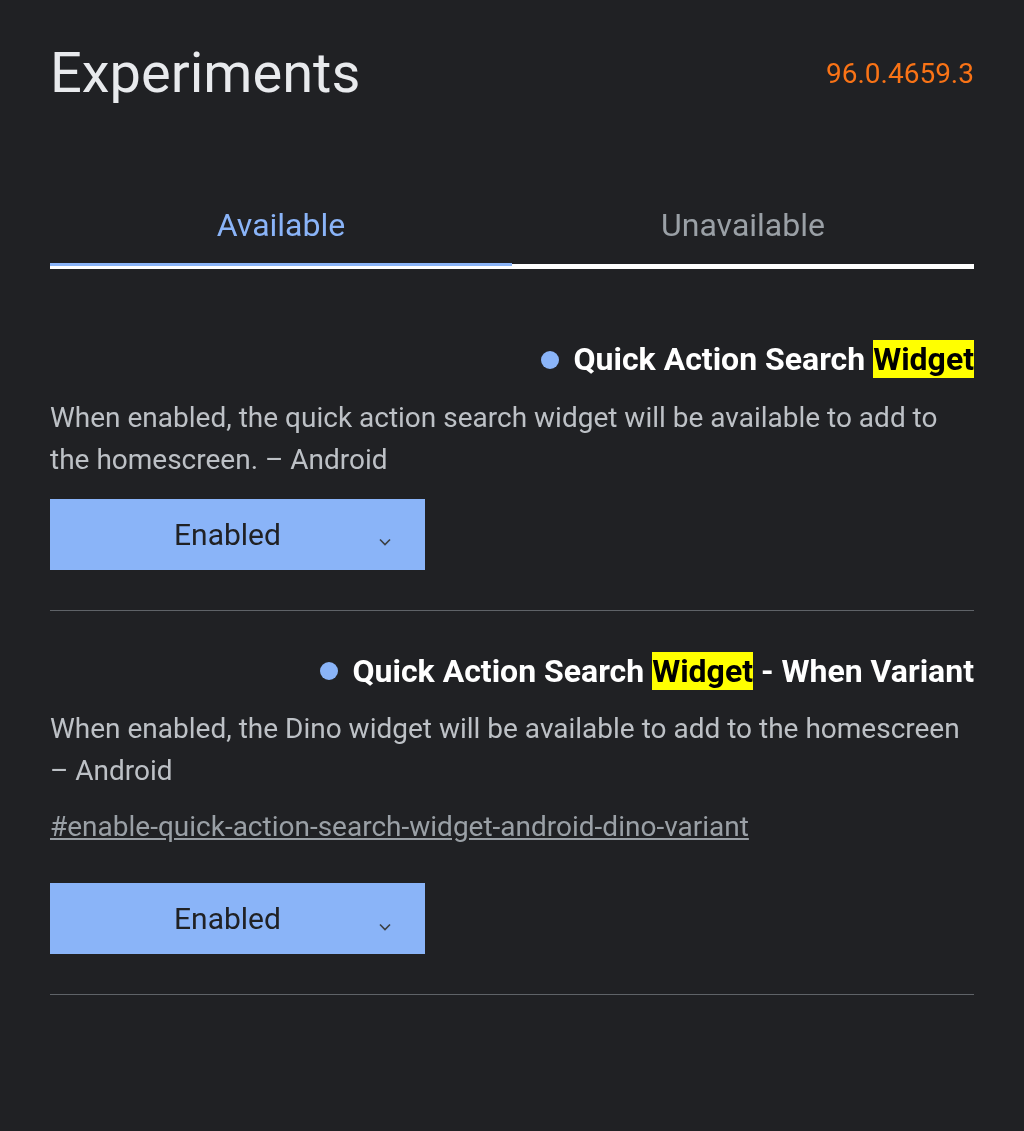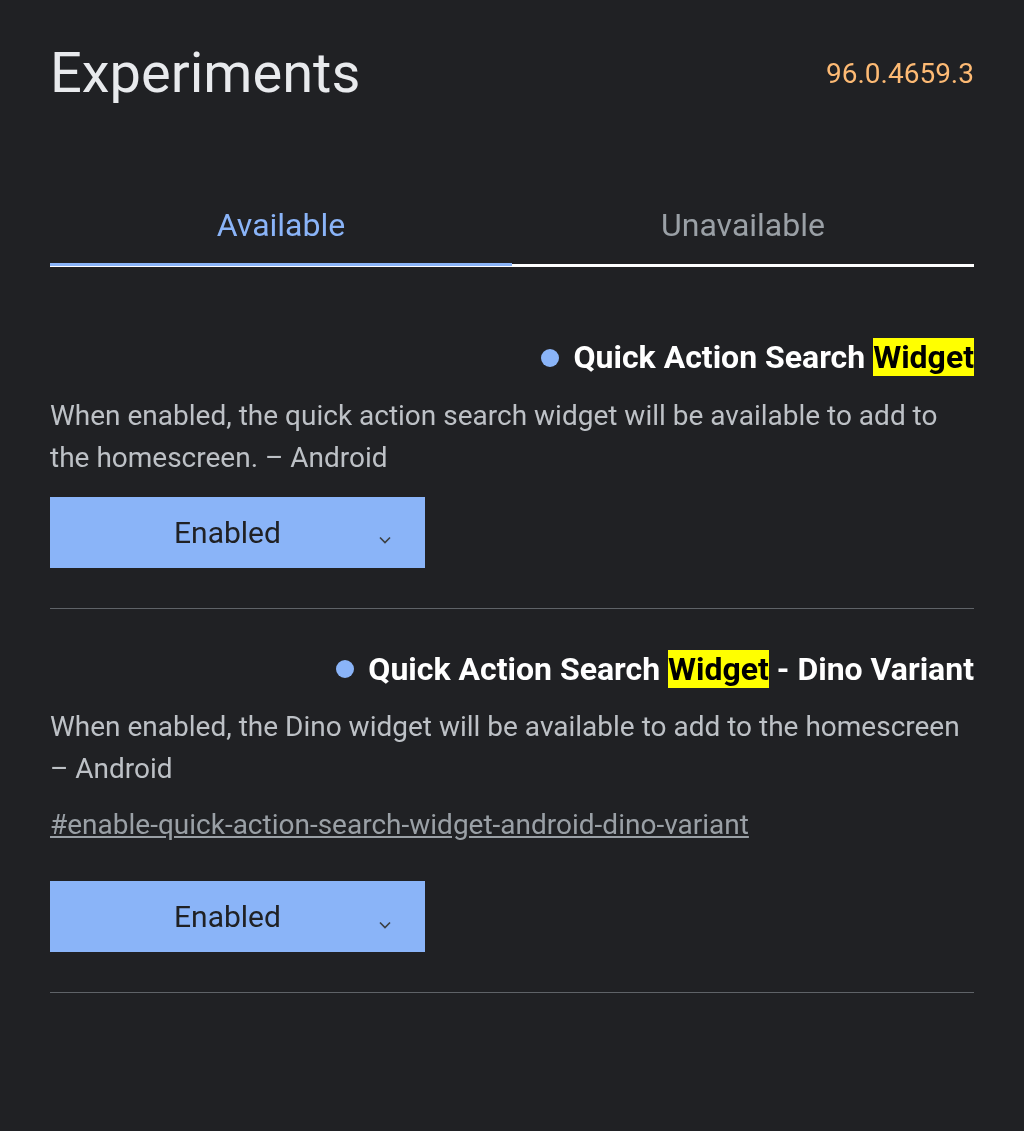--- a/index.html
+++ b/index.html
@@ -25,25 +25,25 @@
       margin-bottom: 80px;
       gap: 20px;
     }
     .title {
       font-size: 56px;
       font-weight: 400;
       color: #e8eaed;
     }
     .version {
       font-size: 28px;
-      color: #fdba74;
+      color: #f97316;
     }
     .tabs {
       display: flex;
-      border-bottom: 3px solid #ffffff;
+      border-bottom: 5px solid #ffffff;
       margin-bottom: 70px;
     }
     .tab {
       flex: 1;
       text-align: center;
       padding: 20px 0;
       font-size: 32px;
       cursor: pointer;
       position: relative;
     }
@@ -158,21 +158,21 @@
           <polyline points="6 9 12 15 18 9"></polyline>
         </svg>
       </span>
     </div>
   </div>
 
   <div class="experiment">
     <div class="experiment-title-row">
       <div class="dot"></div>
       <div class="experiment-title">
-        <span>Quick Action Search </span><span class="highlight">Widget</span><span> - Dino Variant</span>
+        <span>Quick Action Search </span><span class="highlight">Widget</span><span> - When Variant</span>
       </div>
     </div>
     <div class="experiment-description">When enabled, the Dino widget will be available to add to the homescreen – Android</div>
     <div class="experiment-flag">
       <span class="flag-link">#enable-quick-action-search-widget-android-dino-variant</span>
     </div>
     <div class="dropdown">
       <span class="dropdown-label">Enabled</span>
       <span class="chevron">
         <svg viewBox="0 0 24 24" fill="none" stroke="currentColor" stroke-width="2">

